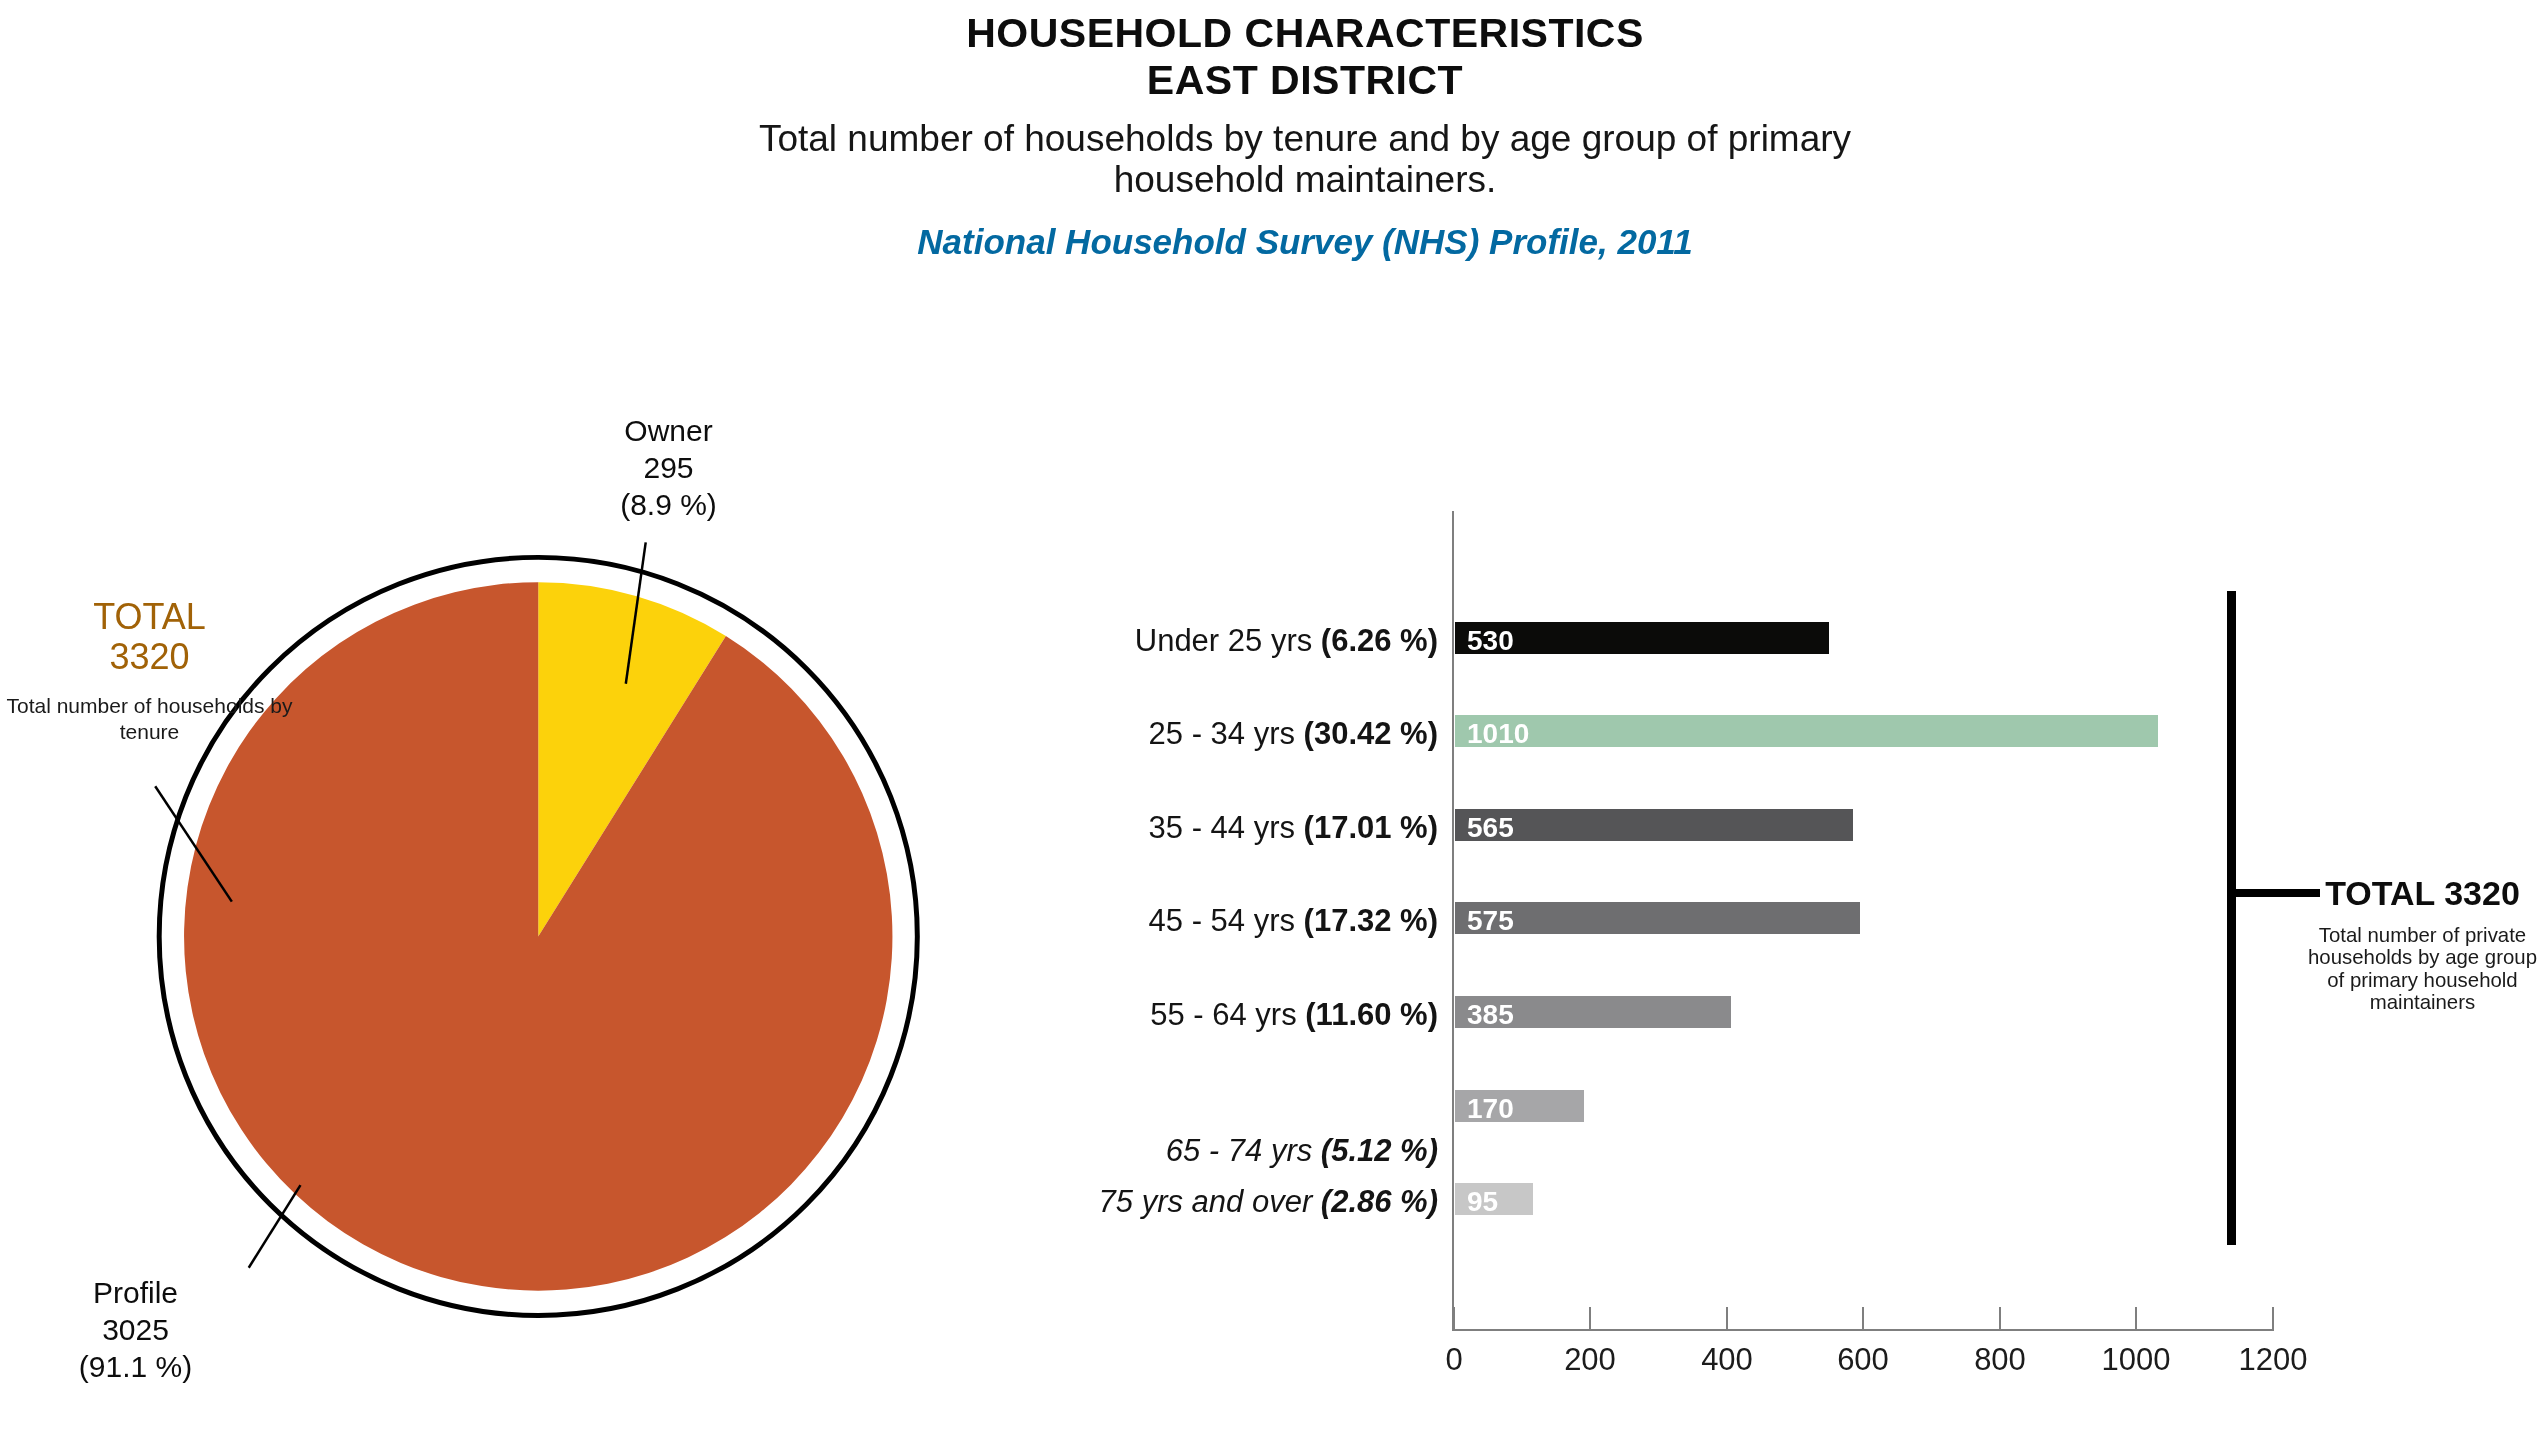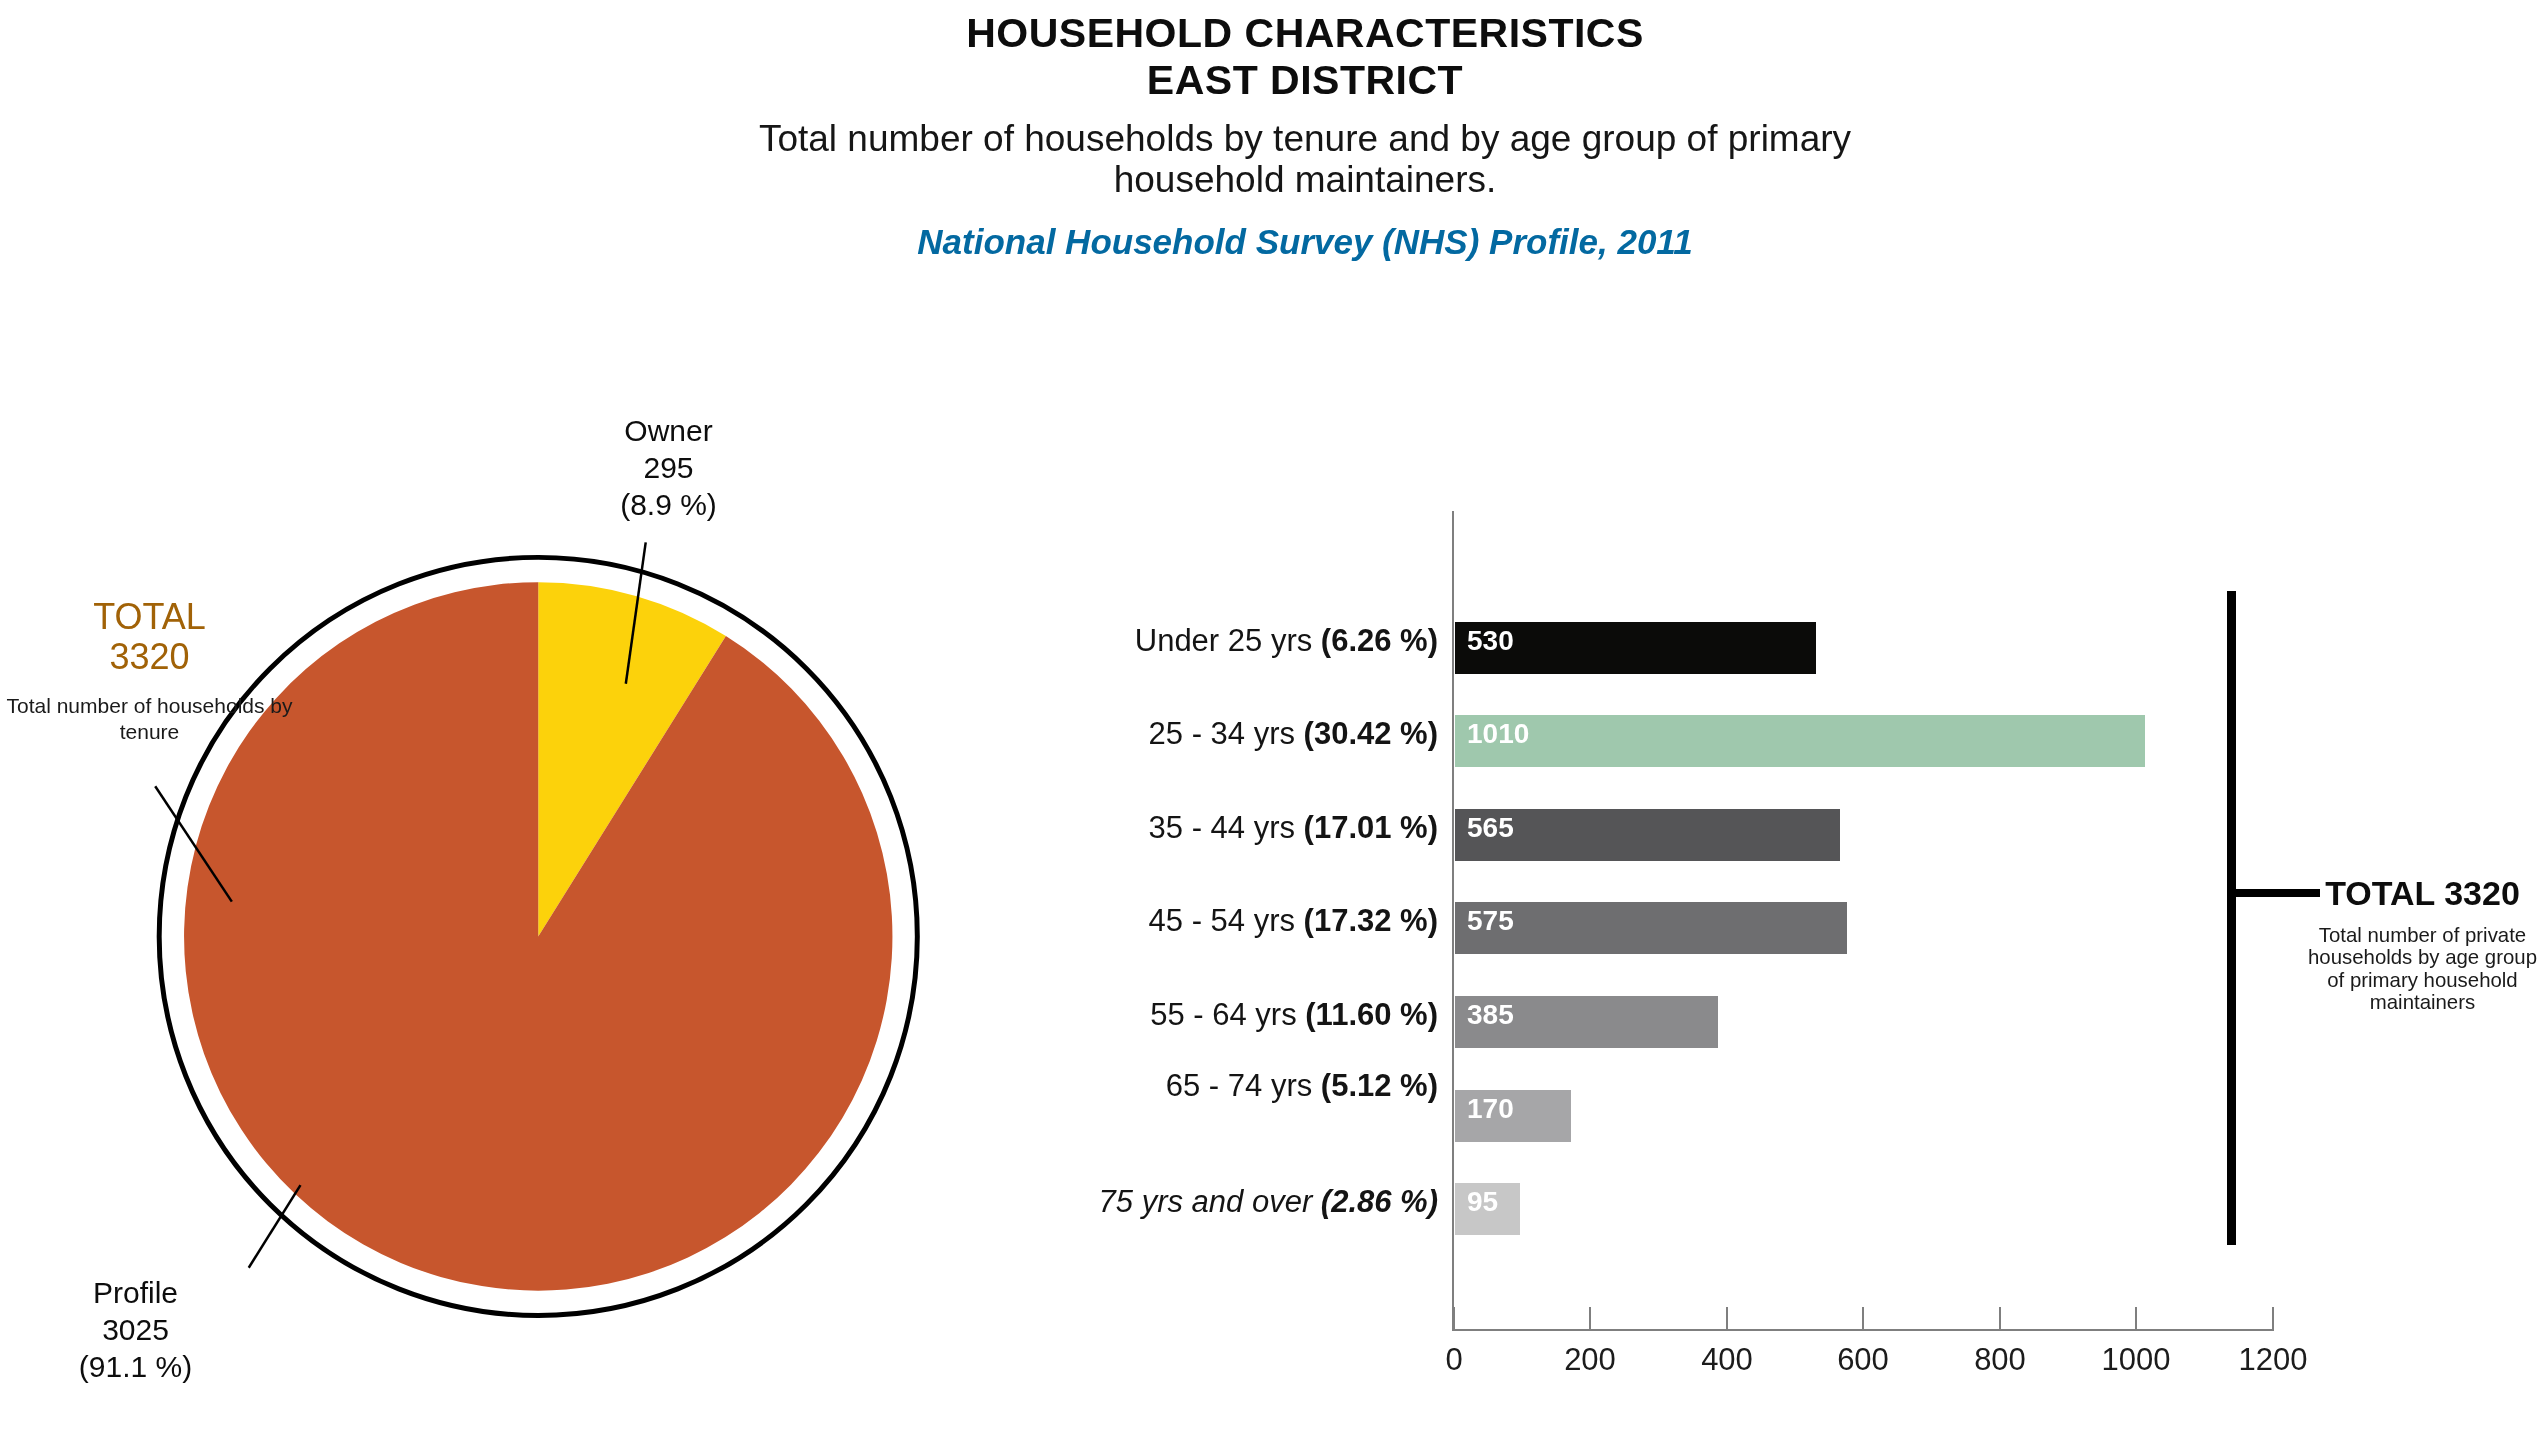--- a/index.html
+++ b/index.html
@@ -26,21 +26,21 @@
 
   
   #bar-chart{position:absolute;left:0;top:0;width:2547px;height:1455px;z-index:2;}
   .axis-y{position:absolute;left:1452px;top:511px;width:2px;height:820px;background:#7f7f7f;}
   .axis-x{position:absolute;left:1452px;top:1329px;width:822px;height:2px;background:#7f7f7f;}
   .tick{position:absolute;width:2px;height:23px;top:1307px;background:#7f7f7f;}
   .tick-label{position:absolute;top:1342px;width:90px;margin-left:-45px;text-align:center;
               font-size:31px;color:#1c1c1c;}
   .bar-label{position:absolute;text-align:right;font-size:31px;color:#141414;white-space:nowrap;}
   .bar-label b{font-weight:bold;}
-  .bar{position:absolute;height:52px;}
+  .bar{position:absolute;height:32px;padding-left:13px;}
   .bar .val{position:absolute;left:12px;top:0;height:38px;line-height:38px;
             font-size:28px;font-weight:bold;color:#fff;}
 
   
   .bracket-v{position:absolute;left:2227px;top:591px;width:9px;height:654px;background:#000;z-index:1;}
   .bracket-h{position:absolute;left:2236px;top:889px;width:84px;height:8px;background:#000;z-index:1;}
   .bar-total{position:absolute;left:2306px;top:874px;width:233px;text-align:center;z-index:2;}
   .bar-total .btitle{font-size:34px;font-weight:bold;color:#0d0d0d;line-height:38px;}
   .bar-total .bnote{margin-top:12px;font-size:20.4px;line-height:22.4px;color:#1a1a1a;}
 </style>
@@ -100,21 +100,21 @@
         <span class="val">565</span>
       </div>
       <div class="bar-label" style="right: 1109px; top: 902px; height: 38px; line-height: 38px;"><span>45 - 54 yrs </span><b>(17.32 %)</b></div>
       <div class="bar" style="left: 1455px; top: 902px; width: 392px; background: rgb(110, 110, 112);">
         <span class="val">575</span>
       </div>
       <div class="bar-label" style="right: 1109px; top: 996px; height: 38px; line-height: 38px;"><span>55 - 64 yrs </span><b>(11.60 %)</b></div>
       <div class="bar" style="left: 1455px; top: 996px; width: 263px; background: rgb(138, 138, 140);">
         <span class="val">385</span>
       </div>
-      <div class="bar-label" style="right: 1109px; top: 1067px; height: 38px; line-height: 38px;"><span>65 - 74 yrs </span><b>(5.12 %)</b></div>
+      <div class="bar-label" style="right: 1109px; top: 1132px; height: 38px; line-height: 38px; font-style: italic;"><span>65 - 74 yrs </span><b>(5.12 %)</b></div>
       <div class="bar" style="left: 1455px; top: 1090px; width: 116px; background: rgb(166, 166, 168);">
         <span class="val">170</span>
       </div>
       <div class="bar-label" style="right: 1109px; top: 1183px; height: 38px; line-height: 38px; font-style: italic;"><span>75 yrs and over </span><b>(2.86 %)</b></div>
       <div class="bar" style="left: 1455px; top: 1183px; width: 65px; background: rgb(199, 199, 199); text-align: right;">
         <span class="val">95</span>
       </div>
     </div>
   <div id="axis-ticks">
       <div class="tick" style="left: 1453px;"></div>

